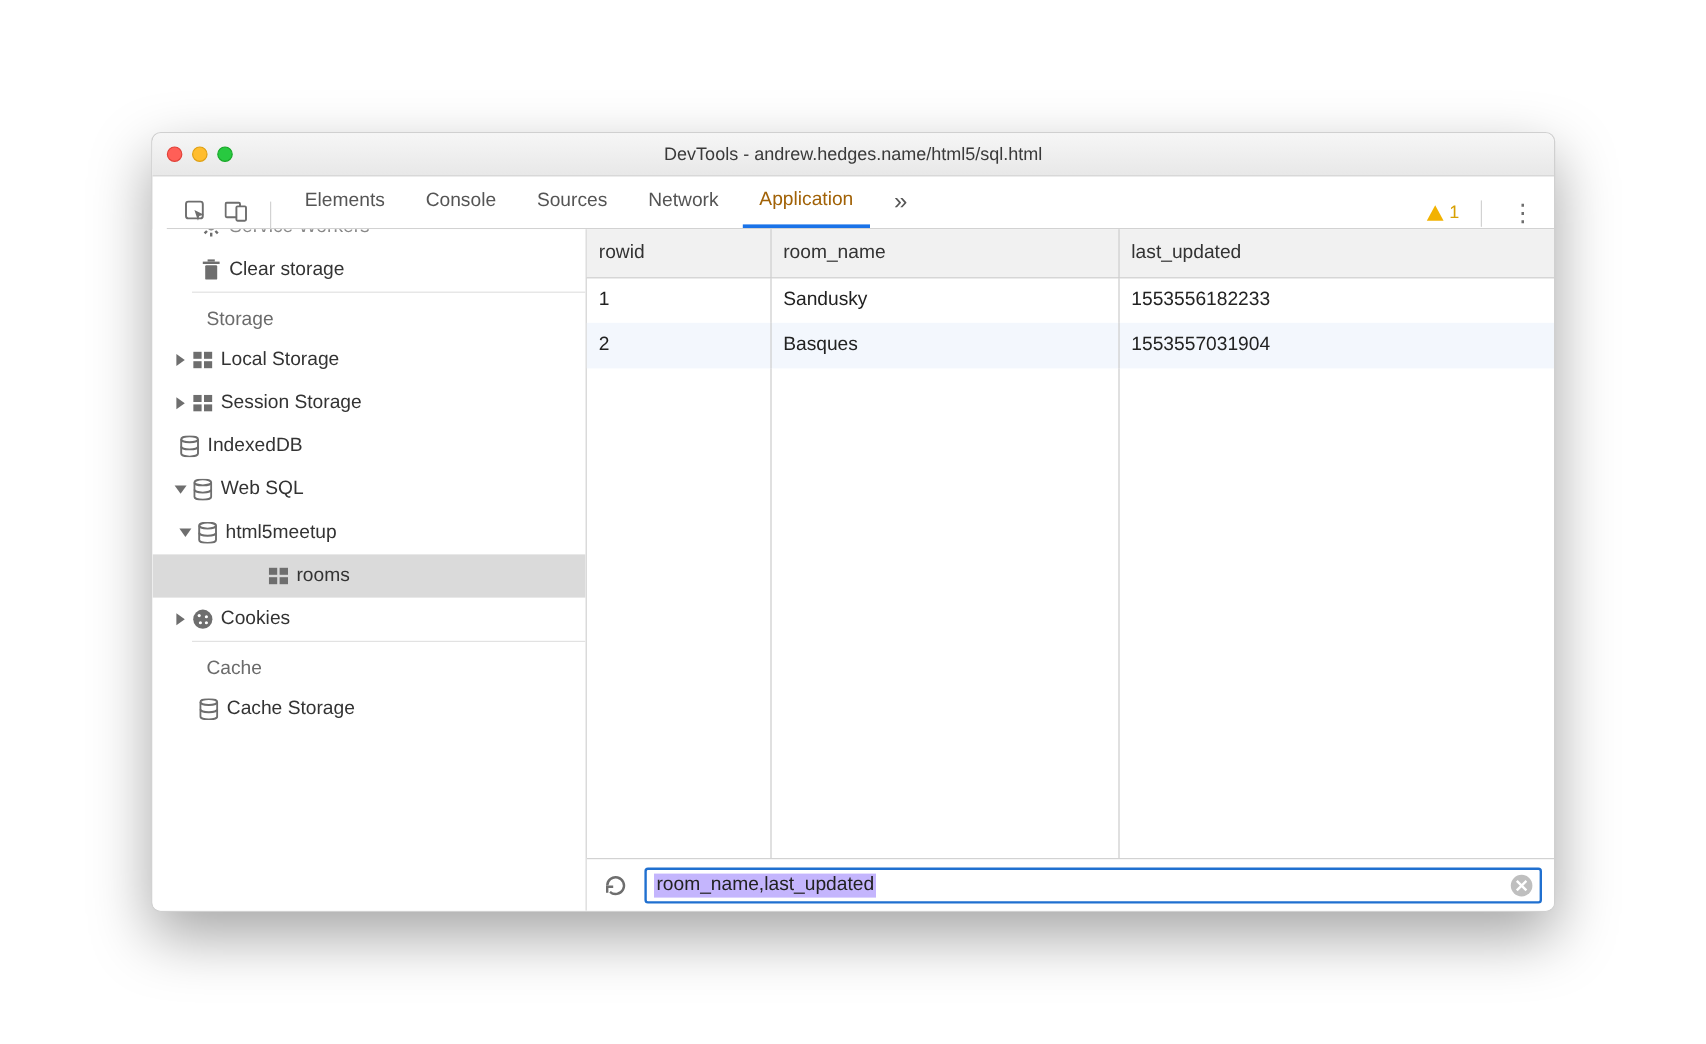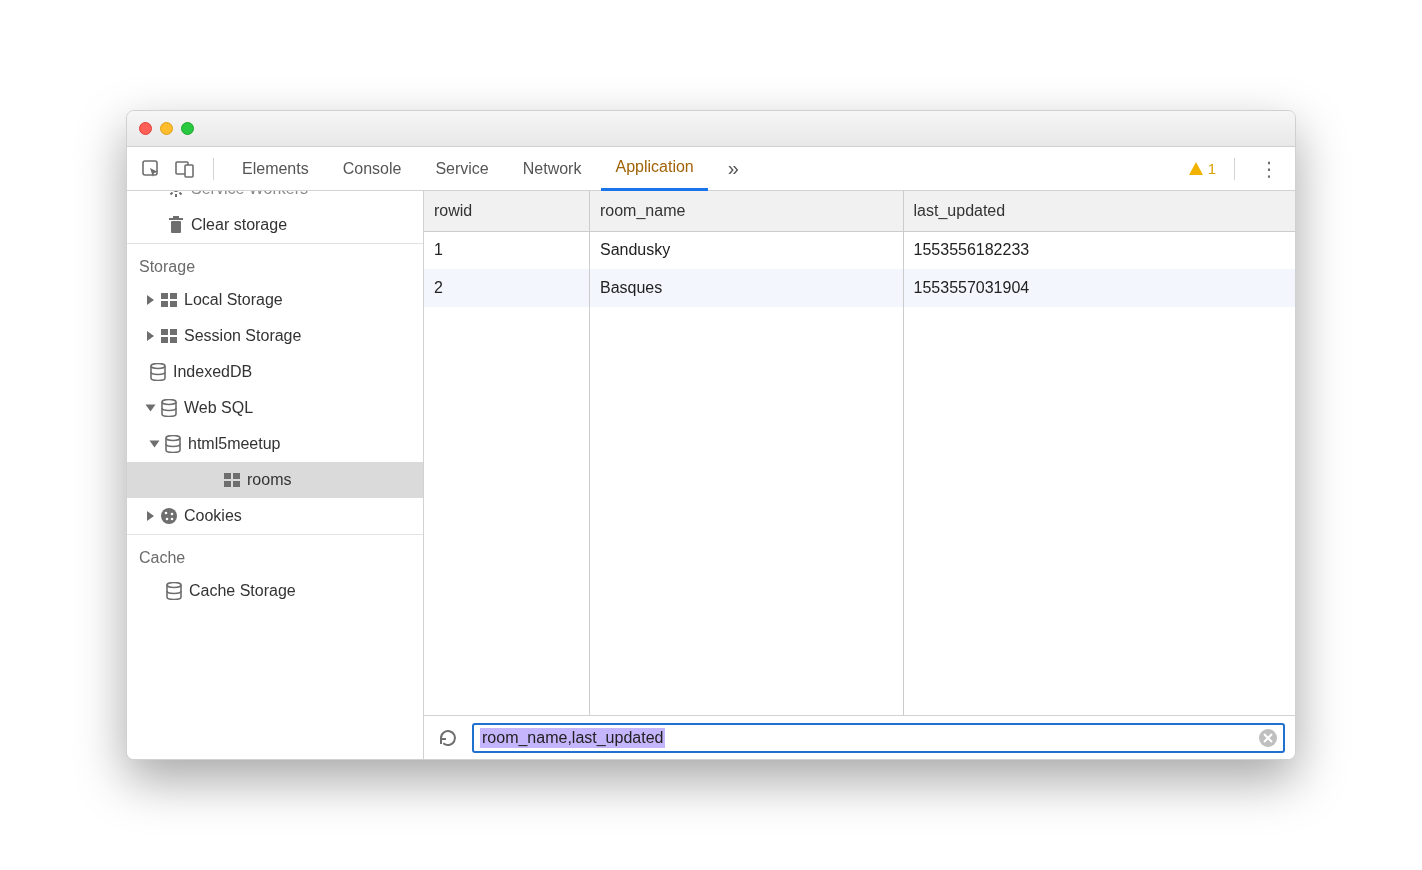--- a/index.html
+++ b/index.html
@@ -40,64 +40,66 @@
   .dot.green{ background:#28c940; border:1px solid #18a828;}
   .title {
     position:absolute;left:0;right:0;text-align:center;
     font-size:15px;color:#3a3a3a;pointer-events:none;
     font-weight:400;
   }
   .tabbar {
     height: 44px;
     border-bottom: 1px solid #d2d2d2;
     display: flex;
-    align-items: center;
+    align-items: flex-end;
     padding: 0 10px;
     gap: 6px;
+    margin-left: 12px;
   }
   .tb-icon {
     color:#6e6e6e;
     display:flex;align-items:center;justify-content:center;
     width:28px;height:28px;
   }
   .tb-sep { width:1px;height:22px;background:#d2d2d2;margin:0 8px;}
   .tab {
     padding: 0 14px;
     font-size:16px;
     color:#555;
     height:44px;display:flex;align-items:center;
     cursor:pointer;
   }
   .tab.active { color:#a16207; border-bottom:3px solid #1a73e8;}
   .tb-right { margin-left:auto;display:flex;align-items:center;gap:10px;}
   .warn { color:#d8a002;font-size:15px;display:flex;align-items:center;gap:4px;}
   .tb-menu { color:#6e6e6e;font-size:20px;padding:0 6px;}
   .body { flex:1;display:flex;min-height:0;}
   .sidebar {
-    width: 297px;
+    width: 362px;
     border-right:1px solid #d2d2d2;
     display:flex;flex-direction:column;
     overflow:hidden;
     background:#fff;
   }
   .tree-row {
     display:flex;align-items:center;
     height:36px;
     font-size:16px;color:#333;
     padding-left:10px;
     gap:6px;
     cursor:pointer;
   }
   .tree-row.cut { margin-top:-20px;}
   .tree-row .txt { white-space:nowrap;}
   .tree-row.selected { background:#dadada;}
   .section-hdr {
     font-size:16px;color:#6b6b6b;
     padding:14px 12px 6px;
     border-top:1px solid #e2e2e2;
+    margin-left:33px;
   }
   .arrow {
     width:0;height:0;border-style:solid;
     border-width:5px 0 5px 7px;
     border-color:transparent transparent transparent #6e6e6e;
     flex-shrink:0;
   }
   .arrow.down { transform: rotate(90deg);}
   .ico { width:18px;height:18px;flex-shrink:0;display:flex;align-items:center;justify-content:center;color:#6e6e6e;}
   .main { flex:1;display:flex;flex-direction:column;min-width:0;}
@@ -143,39 +145,40 @@
 <body>
 
 <div class="window">
 
   <div class="titlebar">
     <div class="traffic">
       <div class="dot red"></div>
       <div class="dot yellow"></div>
       <div class="dot green"></div>
     </div>
+    <div class="title">DevTools - andrew.hedges.name/html5/sql.html</div>
   </div>
 
   <div class="tabbar">
     <div class="tb-icon">
       <svg width="20" height="20" viewBox="0 0 20 20" fill="none" stroke="#6e6e6e" stroke-width="1.6">
         <rect x="2" y="2" width="14" height="14" rx="2"></rect>
         <path d="M9 9 L17 13 L13 14 L12 18 Z" fill="#6e6e6e" stroke="none"></path>
       </svg>
     </div>
     <div class="tb-icon">
       <svg width="20" height="20" viewBox="0 0 20 20" fill="none" stroke="#6e6e6e" stroke-width="1.6">
         <rect x="1" y="3" width="12" height="12" rx="1"></rect>
         <rect x="10" y="6" width="8" height="12" rx="1" fill="#fff"></rect>
       </svg>
     </div>
     <div class="tb-sep"></div>
     <div class="tab">Elements</div>
     <div class="tab">Console</div>
-    <div class="tab">Service</div>
+    <div class="tab">Sources</div>
     <div class="tab">Network</div>
     <div class="tab active">Application</div>
     <div class="tab" style="color:#555;font-size:20px;">»</div>
     <div class="tb-right">
       <div class="warn">
         <svg width="16" height="16" viewBox="0 0 16 16">
             <path d="M8 1 L15 14 H1 Z" fill="#f2b200"></path>
           </svg>
         <span>1</span>
       </div>

